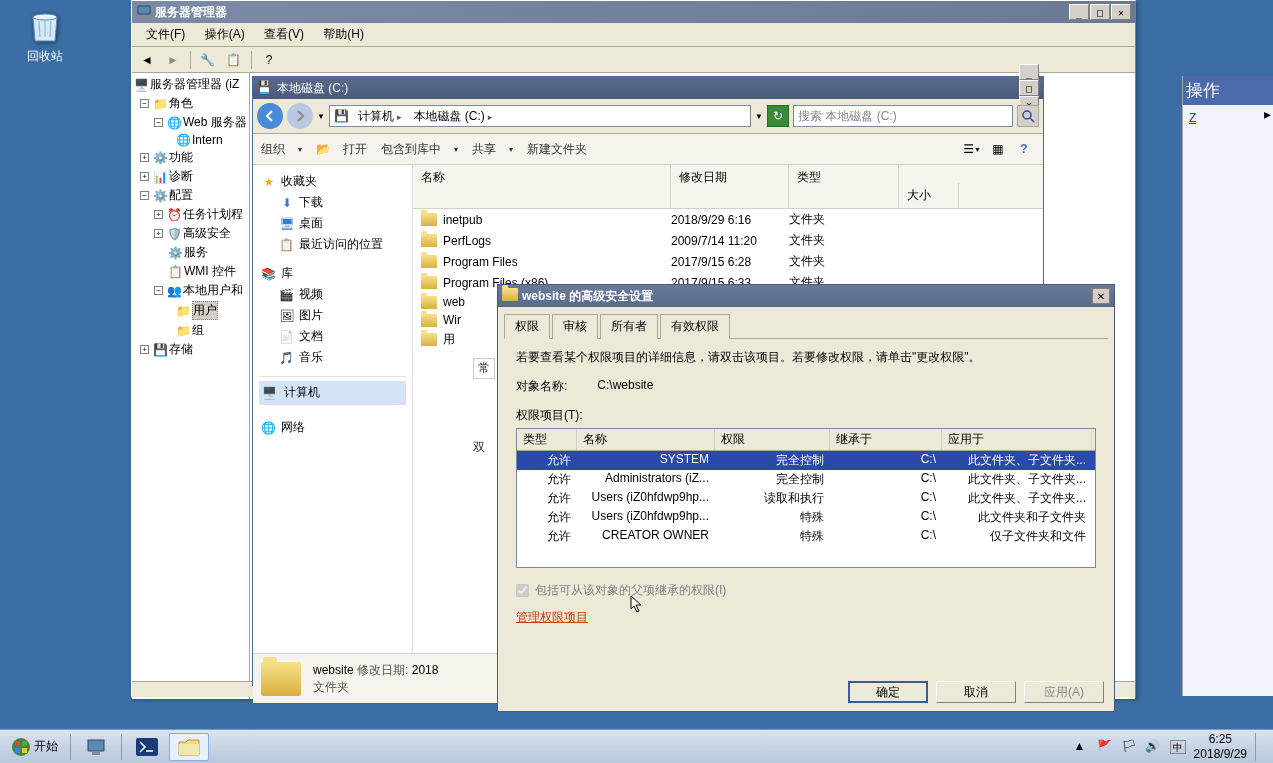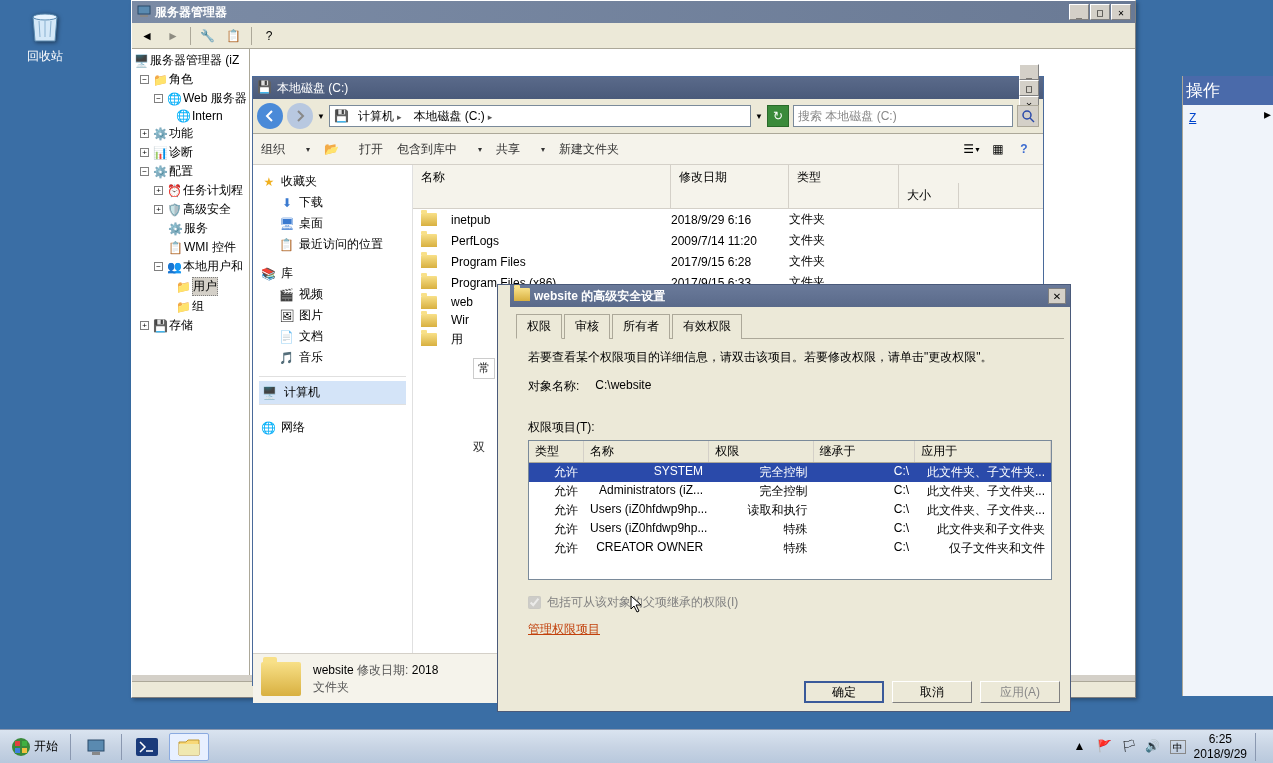--- a/index.html
+++ b/index.html
@@ -44,63 +44,63 @@
 .nav-btn.back { background:#4a8ad8; border-radius:50%; width:26px; height:26px;}
 .nav-btn.fwd { background:#b8c8e0; border-radius:50%; width:26px; height:26px;}
 .breadcrumb { flex:1; background:#fff; border:1px solid #7a8a9a; height:22px; display:flex; align-items:center; padding:0 4px; gap:4px;}
 .bc-seg { padding: 2px 4px; cursor:pointer;}
 .bc-arrow::after{content:"▸"; font-size:9px; margin-left:3px; color:#555;}
 .refresh-btn { width:22px; height:22px; background:#3a8a3a; display:flex;align-items:center;justify-content:center;color:#fff; border:1px solid #2a6a2a;}
 .search-box { width:220px; background:#fff; border:1px solid #7a8a9a; height:22px; display:flex; align-items:center; padding:0 4px; color:#888;}
 .search-go { width:22px; height:22px; background:#d4d0c8; border:1px solid #aca899; display:flex;align-items:center;justify-content:center;}
 
 .exp-toolbar { background:#f5f3eb; border-bottom:1px solid #d4d0c8; padding:4px 8px; display:flex; gap:14px; align-items:center;}
-.exp-tb-item { cursor:pointer; color:#333; display:flex; gap:19px;}
+.exp-tb-item { cursor:pointer; color:#333; display:flex; gap:11px;}
 .exp-tb-item .drop::after{content:"▾"; font-size:8px; margin-left:2px;}
 
 .exp-body { display:flex; height: calc(100% - 120px); background:#fff;}
 .exp-sidebar { width: 160px; border-right:1px solid #e0e0e0; padding:6px; overflow:hidden;}
 .sb-section { margin-bottom:8px;}
 .sb-head { display:flex; align-items:center; gap:4px; padding:2px; font-weight:normal;}
 .sb-item { display:flex; align-items:center; gap:4px; padding:2px 2px 2px 20px; cursor:pointer;}
 .sb-icon { width:16px; height:16px; display:inline-flex; align-items:center; justify-content:center;}
 .sb-sep { height:1px; background:#e0e0e0; margin: 4px 0;}
 .sb-comp { background:#d4e4f8; padding:3px; display:flex;align-items:center;gap:6px;}
 
 .file-list { flex:1; display:flex; flex-direction:column; overflow:hidden;}
 .fl-header { display:flex; border-bottom:1px solid #d4d0c8; background:#f5f3eb;}
 .fl-col { padding:4px 8px; border-right:1px solid #d4d0c8; font-size:12px;}
 .col-name{width:258px;} .col-date{width:118px;} .col-type{width:110px;} .col-size{width:60px;margin-top:18px;}
 .fl-row { display:flex; padding:2px 8px; align-items:center; cursor:pointer;}
-.fl-name { width:250px; display:flex; align-items:center; gap:14px;}
+.fl-name { width:250px; display:flex; align-items:center; gap:6px;}
 .fl-date{width:118px;} .fl-type{width:110px;} .fl-size{width:60px;}
 .folder-icon { width:16px; height:13px; background:linear-gradient(180deg,#f8e088 0%, #d8b040 100%); border-radius:1px 1px 0 0; position:relative;}
 .folder-icon::before { content:""; position:absolute; top:-3px; left:0; width:6px; height:3px; background:#f8e088; border-radius:1px 1px 0 0;}
 
 .details-bar { height:50px; border-top:1px solid #d4d0c8; background:#f5f3eb; display:flex; align-items:center; padding:4px 8px; gap:12px;}
 .det-folder { width:40px; height:34px; background:linear-gradient(180deg,#f8e088 0%, #d8b040 100%); border-radius:2px; position:relative;}
 .det-folder::before { content:""; position:absolute; top:-5px; left:2px; width:14px; height:5px; background:#f8e088; border-radius:2px 2px 0 0;}
 
 
 .action-pane { position:absolute; top:76px; right:0; width:91px; height:620px; background:#f0f4fa; border-left:1px solid #aca899;}
 .action-head { background:#4a6aaa; color:#fff; padding:3px; font-size:17px; text-align:left;}
 .action-arrow { position:absolute; top:30px; right:2px; font-size:14px;}
 
 
-.sec-dialog { position:absolute; top: 284px; left: 497px; width: 574px; height: 428px; background:#ece9d8; border:1px solid #4a5a7a;padding-left:12px;}
+.sec-dialog { position:absolute; top: 284px; left: 497px; width: 618px; height: 428px; background:#ece9d8; border:1px solid #4a5a7a;}
 .dlg-title { background: linear-gradient(0deg, #5a6a8a 0%, #6a7a9a 100%); height:22px; display:flex; align-items:center; padding:0 4px; color:#fff;}
 .dlg-title .title-text{font-weight:bold;}
 .dlg-close { width:18px; height:16px; background:#d4d0c8; border:1px solid #808080; display:flex;align-items:center;justify-content:center; font-size:10px; cursor:pointer; color:#000;}
 .dlg-body { padding: 6px; height:calc(100% - 56px);}
 .tabs { display:flex; border-bottom:1px solid #aca899; }
 .tab { padding: 3px 10px; border:1px solid #aca899; border-bottom:none; background:#ece9d8; margin-right:2px; position:relative; top:1px; cursor:pointer;}
 .tab.active { background:#ece9d8; border-bottom:1px solid #ece9d8; z-index:1;}
 .tab-content { padding: 10px 12px; }
 .info-text { margin-bottom: 12px; }
-.obj-row { display:flex; gap: 16px; margin-bottom:24px;}
+.obj-row { display:flex; gap: 30px; margin-bottom:12px;}
 .perm-label { margin-bottom:4px;}
 .perm-table { border:1px solid #7a8a9a; background:#fff; height:140px; overflow:hidden;}
 .pt-head { display:flex; background:#ece9d8; border-bottom:1px solid #aca899;}
 .pt-col { padding:2px 6px; border-right:1px solid #d4d0c8; font-size:12px;}
 .pc-type{width:60px;} .pc-name{width:138px;} .pc-perm{width:115px;} .pc-inh{width:112px;} .pc-apply{width:150px;}
 .pt-row { display:flex; padding:0;text-align:right;}
 .pt-row.sel { background:#2a4aaa; color:#fff;}
 .pt-cell { padding:1px 6px; font-size:12px; overflow:hidden; white-space:nowrap;}
 .dlg-btn { padding: 2px 16px; background:#ece9d8; border:1px solid #808080; border-top-color:#fff; border-left-color:#fff; cursor:pointer; min-width:80px; height:22px; display:inline-flex;align-items:center;justify-content:center;}
 .chk-row { margin-top:14px; color:#808080; display:flex; align-items:center; gap:6px;}
@@ -140,20 +140,26 @@
           <rect x="4" y="12" width="8" height="2" fill="#888"></rect>
         </svg>
     </span>
     <span class="title-text">服务器管理器</span>
     <div class="win-btns">
       <div class="win-btn">_</div>
       <div class="win-btn">□</div>
       <div class="win-btn">✕</div>
     </div>
   </div>
+  <div class="menubar">
+    <span>文件(F)</span>
+    <span>操作(A)</span>
+    <span>查看(V)</span>
+    <span>帮助(H)</span>
+  </div>
   <div class="toolbar">
     <div class="tb-btn">◄</div>
     <div class="tb-btn" style="opacity:0.4;">►</div>
     <div class="tb-sep"></div>
     <div class="tb-btn">🔧</div>
     <div class="tb-btn">📋</div>
     <div class="tb-sep"></div>
     <div class="tb-btn">?</div>
   </div>
   <div class="sm-body">

